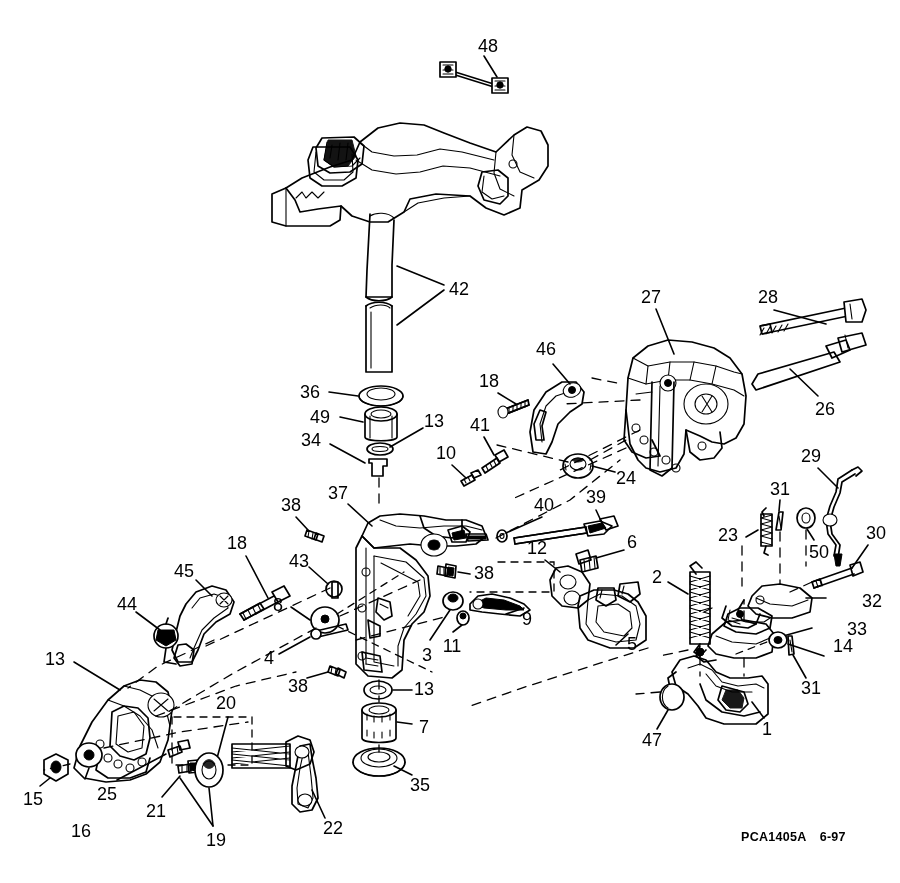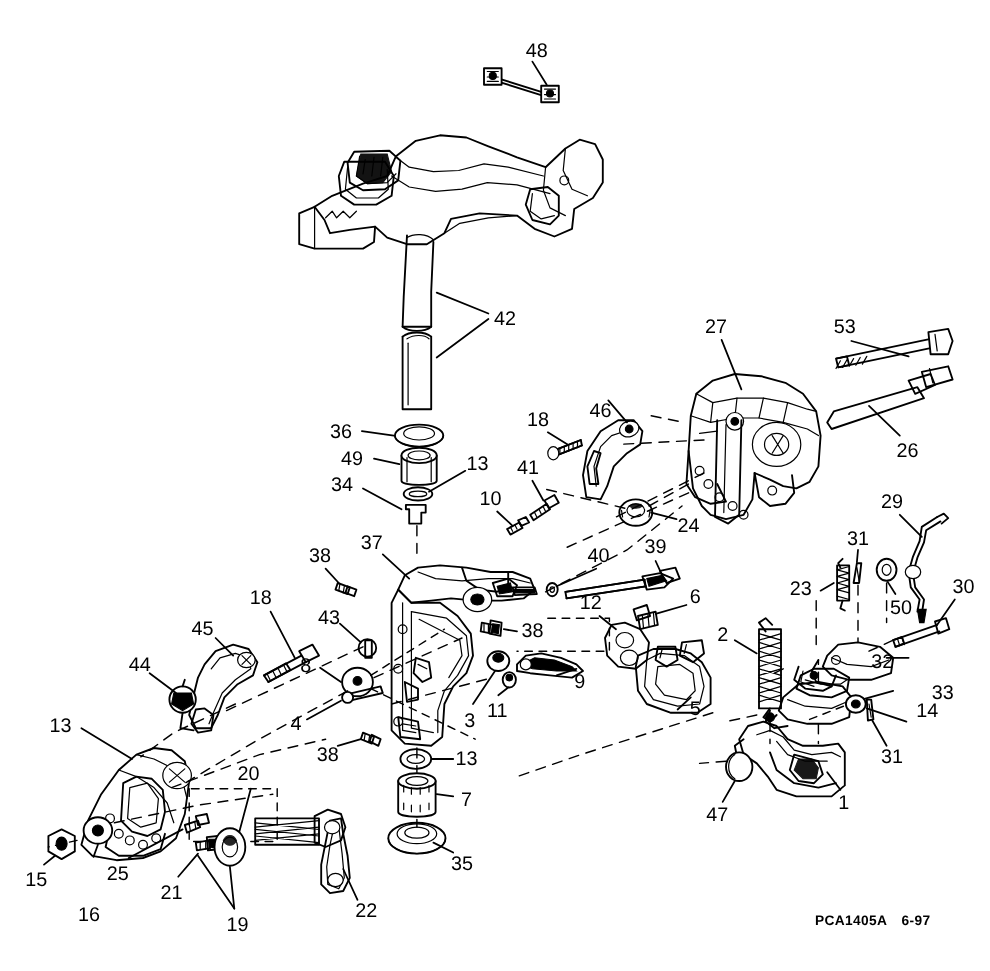--- a/index.html
+++ b/index.html
@@ -616,44 +616,44 @@
       <path class="dash" d="M156 716 L236 686 L296 672"></path>
       <path class="dash" d="M104 748 L180 732 L248 722"></path>
       <path class="dash" d="M356 640 L448 616"></path>
     </g>
   </svg>
 
   <div id="callout-layer">
     <span class="cal" style="left:488px;top:46px;">48</span>
     <span class="cal" style="left:459px;top:289px;">42</span>
     <span class="cal" style="left:651px;top:297px;">27</span>
-    <span class="cal" style="left:768px;top:297px;">53</span>
+    <span class="cal" style="left:768px;top:297px;">28</span>
     <span class="cal" style="left:825px;top:409px;">26</span>
-    <span class="cal" style="left:546px;top:349px;margin-top:24px;">46</span>
+    <span class="cal" style="left:546px;top:349px;">46</span>
     <span class="cal" style="left:489px;top:381px;">18</span>
     <span class="cal" style="left:480px;top:425px;">41</span>
     <span class="cal" style="left:446px;top:453px;">10</span>
     <span class="cal" style="left:626px;top:478px;">24</span>
     <span class="cal" style="left:310px;top:392px;">36</span>
     <span class="cal" style="left:320px;top:417px;">49</span>
     <span class="cal" style="left:434px;top:421px;">13</span>
     <span class="cal" style="left:311px;top:440px;">34</span>
     <span class="cal" style="left:811px;top:456px;">29</span>
     <span class="cal" style="left:780px;top:489px;">31</span>
     <span class="cal" style="left:728px;top:535px;">23</span>
     <span class="cal" style="left:819px;top:552px;">50</span>
     <span class="cal" style="left:876px;top:533px;">30</span>
     <span class="cal" style="left:338px;top:493px;">37</span>
     <span class="cal" style="left:291px;top:505px;">38</span>
     <span class="cal" style="left:544px;top:505px;">40</span>
     <span class="cal" style="left:596px;top:497px;">39</span>
     <span class="cal" style="left:537px;top:548px;">12</span>
     <span class="cal" style="left:632px;top:542px;">6</span>
     <span class="cal" style="left:657px;top:577px;">2</span>
-    <span class="cal" style="left:802px;top:601px;">32</span>
+    <span class="cal" style="left:872px;top:601px;">32</span>
     <span class="cal" style="left:833px;top:629px;margin-left:24px;">33</span>
     <span class="cal" style="left:843px;top:646px;">14</span>
     <span class="cal" style="left:811px;top:688px;">31</span>
     <span class="cal" style="left:767px;top:729px;">1</span>
     <span class="cal" style="left:652px;top:740px;">47</span>
     <span class="cal" style="left:632px;top:644px;">5</span>
     <span class="cal" style="left:527px;top:619px;">9</span>
     <span class="cal" style="left:452px;top:646px;">11</span>
     <span class="cal" style="left:427px;top:655px;">3</span>
     <span class="cal" style="left:484px;top:573px;">38</span>

